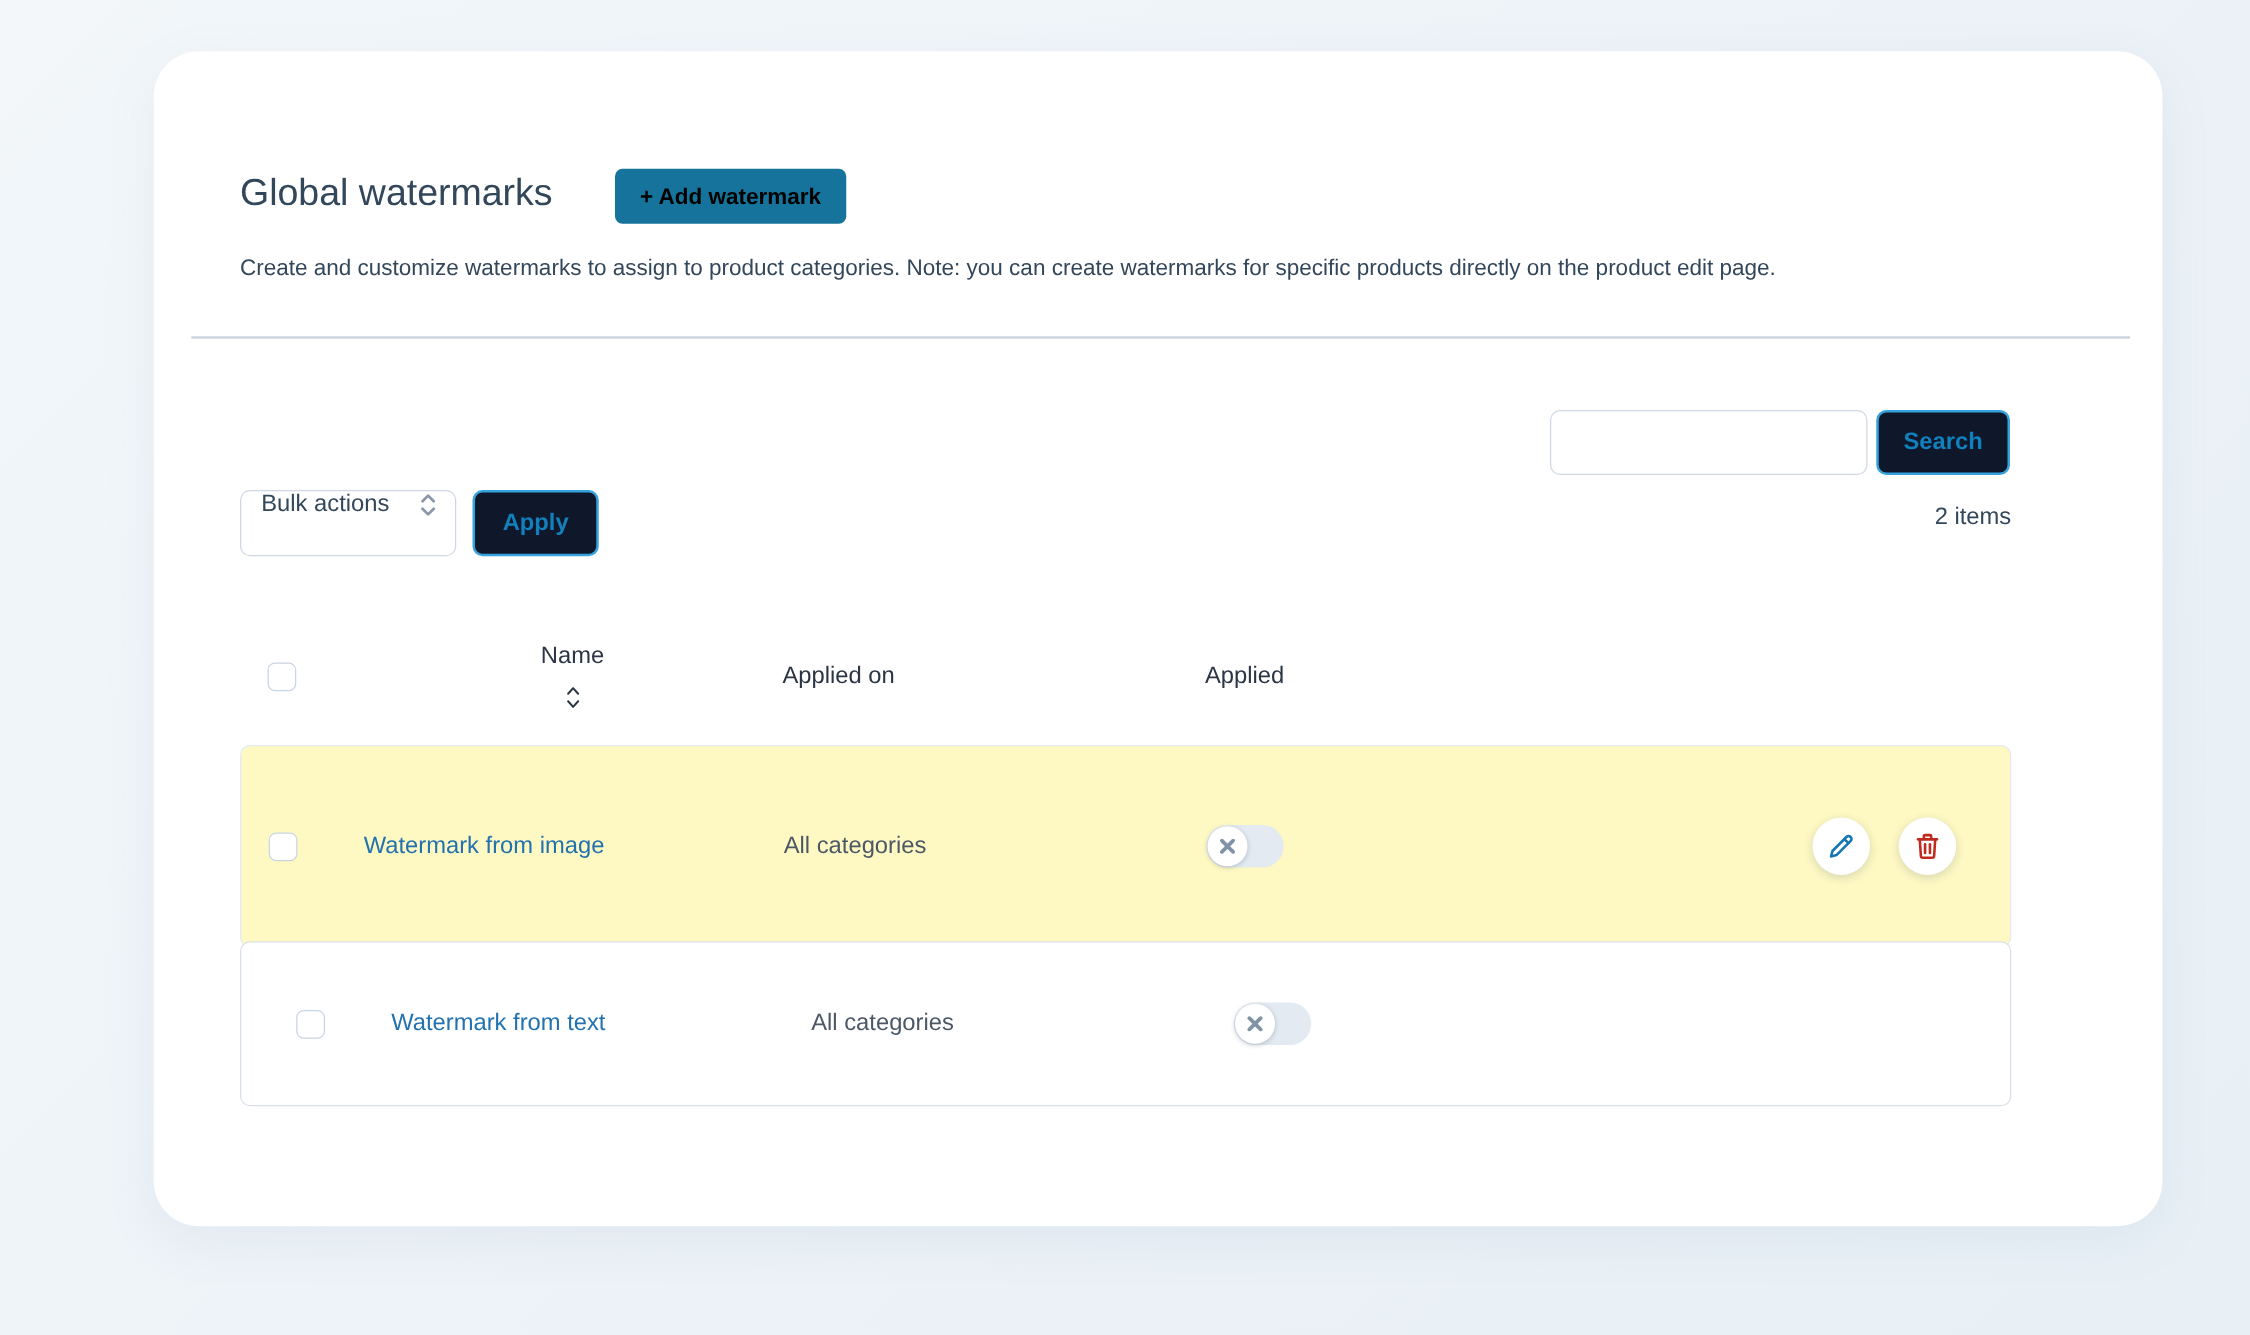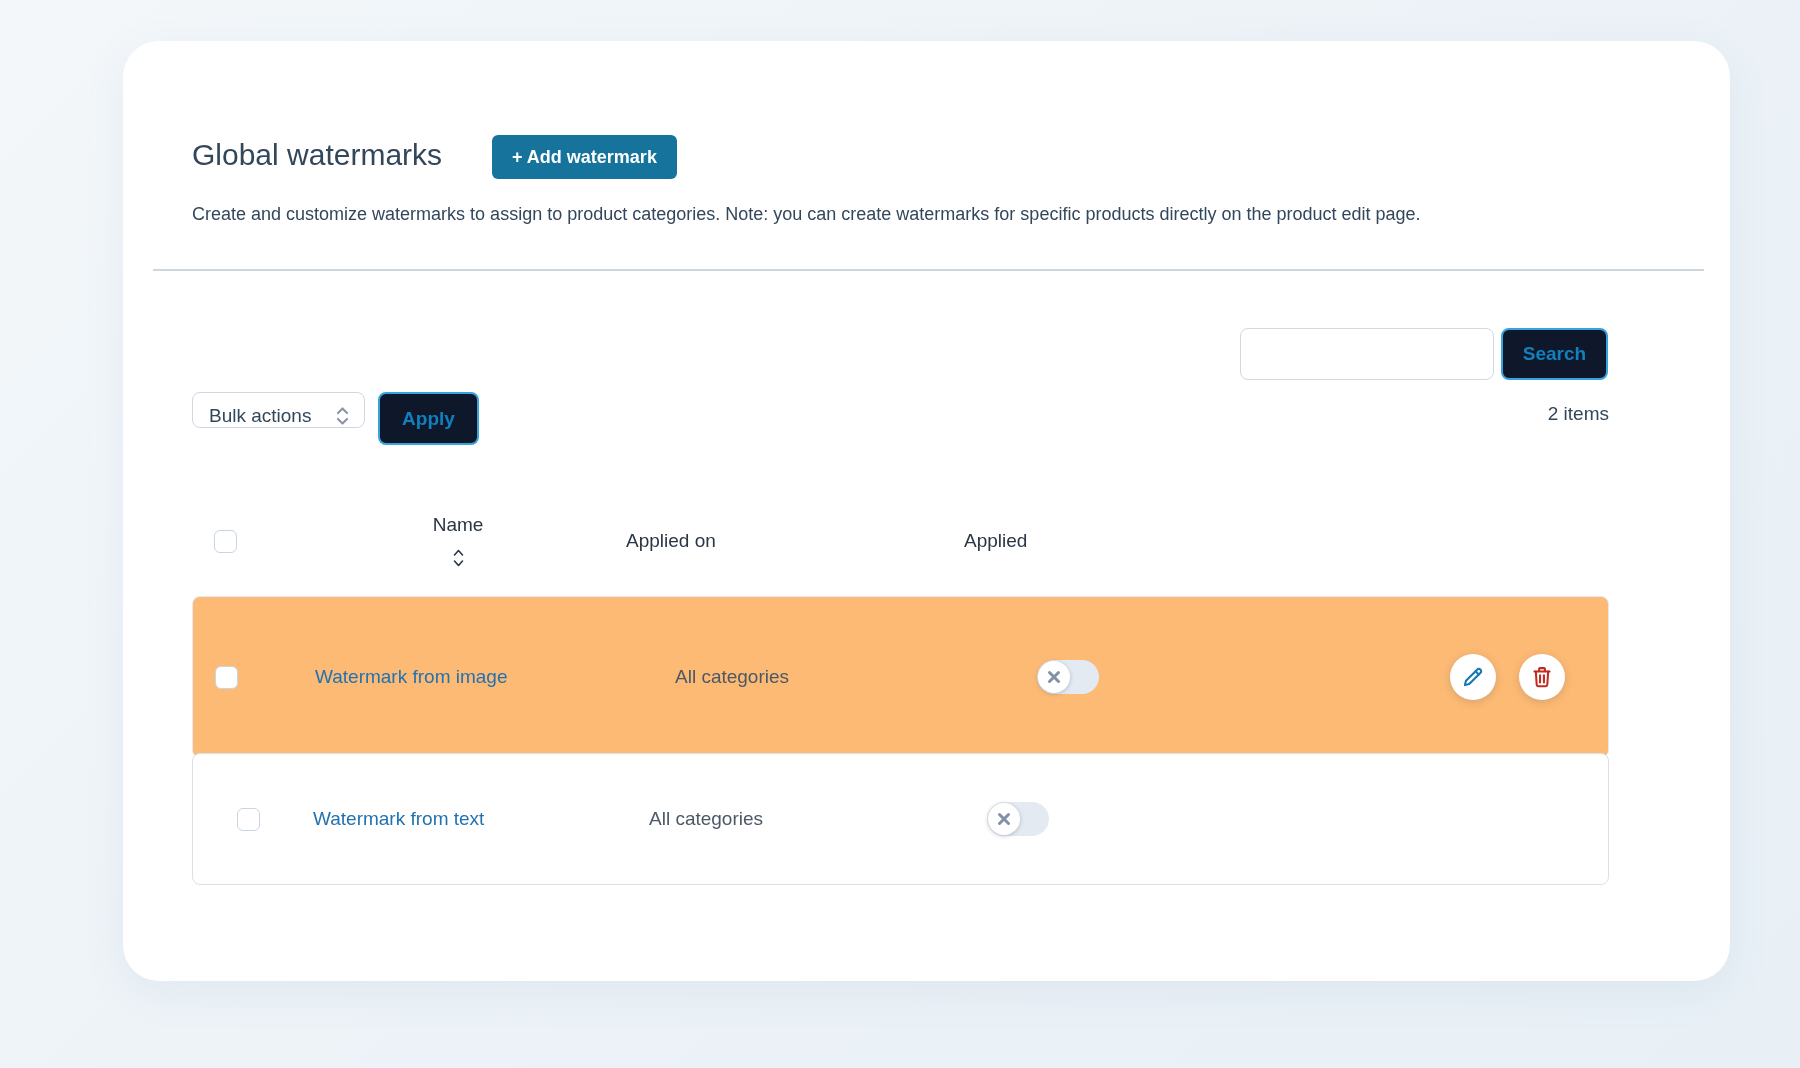--- a/index.html
+++ b/index.html
@@ -20,21 +20,21 @@
     margin-left: 28px;
   }
   .page-title {
     position: absolute; left: 69px; top: 94px;
     font-size: 30px; font-weight: 500; line-height: 40px;
     color: #33475b; white-space: nowrap;
   }
   .btn-add {
     position: absolute; left: 369px; top: 94px; height: 44px;
     background: var(--accent-teal, #16749c);
-    color: #ffffff; border: none; border-radius: 6px;
+    color: #000000; border: none; border-radius: 6px;
     padding: 0 20px; font-size: 18px; font-weight: 700;
     font-family: inherit; cursor: pointer;
   }
   .subtitle {
     position: absolute; left: 69px; top: 160px;
     font-size: 18px; line-height: 26px; color: #33475b; white-space: nowrap;
   }
   .divider {
     position: absolute; left: 30px; right: 26px; top: 228px;
     height: 2px; background: #cdd6de;
@@ -48,41 +48,41 @@
   }
   .btn-outline {
     background: #0f172a; border: 2px solid var(--action-blue-border, #36a3dc);
     border-radius: 8px; color: var(--action-blue, #1180bc);
     font-size: 19px; font-weight: 700; font-family: inherit; cursor: pointer;
   }
   .btn-search { position: absolute; left: 1378px; top: 287px; width: 107px; height: 52px; }
   .btn-apply  { position: absolute; left: 255px;  top: 351px; width: 101px;  height: 53px; }
   .bulk-select {
     position: absolute; left: 69px; top: 351px;
-    width: 173px; height: 36px;
+    width: 173px; height: 53px;
     border: 1.5px solid #cfd8e2; border-radius: 8px;
     background: #fff; cursor: pointer;
-    display: flex; align-items: flex-end; justify-content: space-between;
+    display: flex; align-items: flex-start; justify-content: space-between;
     padding: 0 14px 0 16px; font-size: 19px; color: #33475b;
   }
   .items-count {
     position: absolute; right: 121px; top: 362px;
     font-size: 19px; color: #33475b;
   }
   .thead, .trow {
     position: absolute; left: 69px; width: 1417px;
     display: grid;
     grid-template-columns: 24px 388px 338px 1fr auto;
     align-items: center;
     padding: 0 43px 0 22px;
   }
   .thead { top: 473px; height: 44px; font-size: 19px; font-weight: 500; color: #2b3645; }
   .th-name { padding-left: 52px; display: flex; align-items: center; gap: 12px; cursor: pointer; flex-direction: column; }
   .trow { border-radius: 8px; }
-  .row-1 { top: 555px; height: 162px; background: #fdba74; border: 1px solid #e3eaf5; gap: 24px; }
+  .row-1 { top: 555px; height: 162px; background: #fef9c3; border: 1px solid #e3eaf5; }
   .row-2 { top: 712px; height: 132px; background: #ffffff; border: 1px solid #d9e0e9; padding-left: 44px; }
   .cell-name { padding-left: 52px; }
   .row-link {
     color: var(--link-blue, #2372b0); font-size: 19px;
     text-decoration: none; cursor: pointer;
   }
   .cell-gray { font-size: 19px; color: #4c5866; }
   .checkbox {
     appearance: none; -webkit-appearance: none;
     width: 23px; height: 23px;

